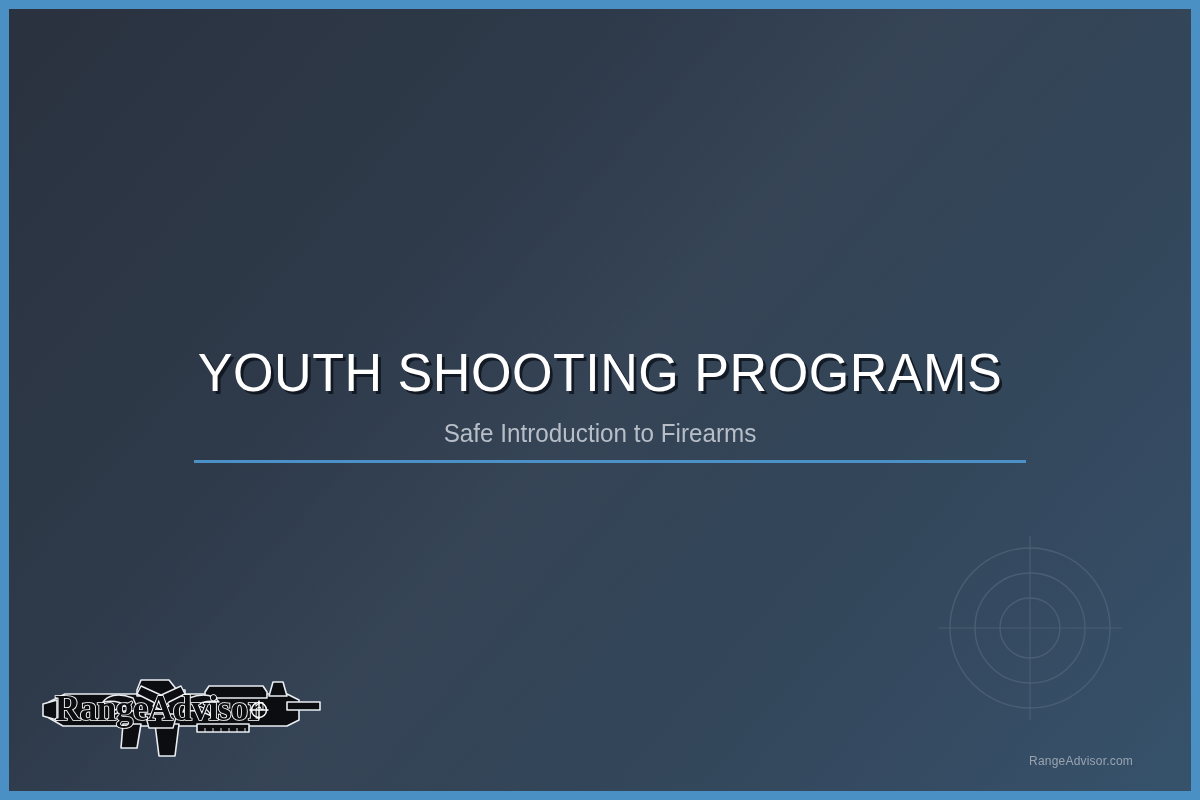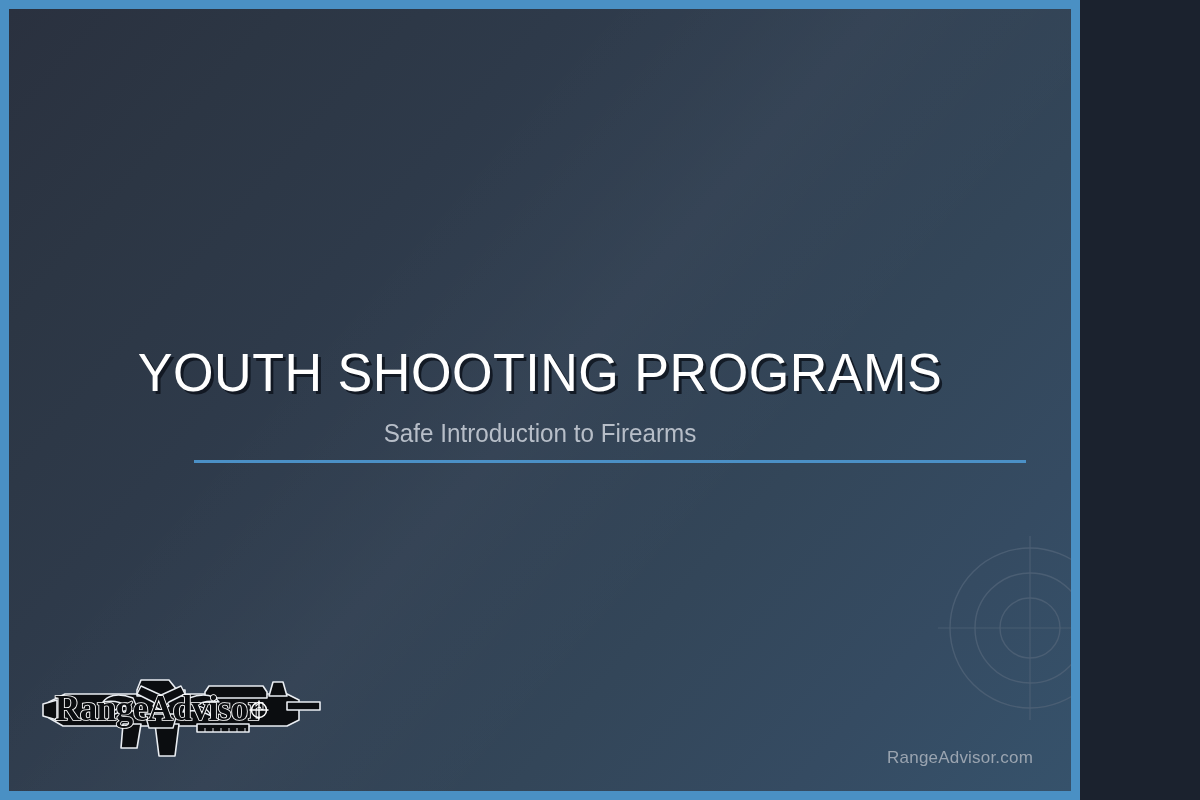--- a/index.html
+++ b/index.html
@@ -2,21 +2,21 @@
 <html><head>
 <meta charset="utf-8">
 <style>
   html, body {
     margin: 0;
     padding: 0;
     background: #1b222e;
   }
   #slide {
     position: relative;
-    width: 1080px;
+    width: 1200px;
     height: 800px;
     overflow: hidden;
     font-family: "Liberation Sans", sans-serif;
     background: #4a90c4;
     box-sizing: border-box;
   }
   
   #frame-border {
     position: absolute;
     inset: 0;
@@ -106,23 +106,23 @@
     left: 185px;
     top: 451px;
     width: 832px;
     height: 3px;
     background: #4b90c6;
   }
 
   
   #footer-url {
     position: absolute;
-    right: 38px;
+    right: 58px;
     bottom: 23px;
-    font-size: 17px;
+    font-size: 12px;
     color: #9aa4b0;
     letter-spacing: 0.2px;
   }
 
   
   #brand-logo {
     position: absolute;
     left: 28px;
     bottom: 28px;
     width: 285px;

